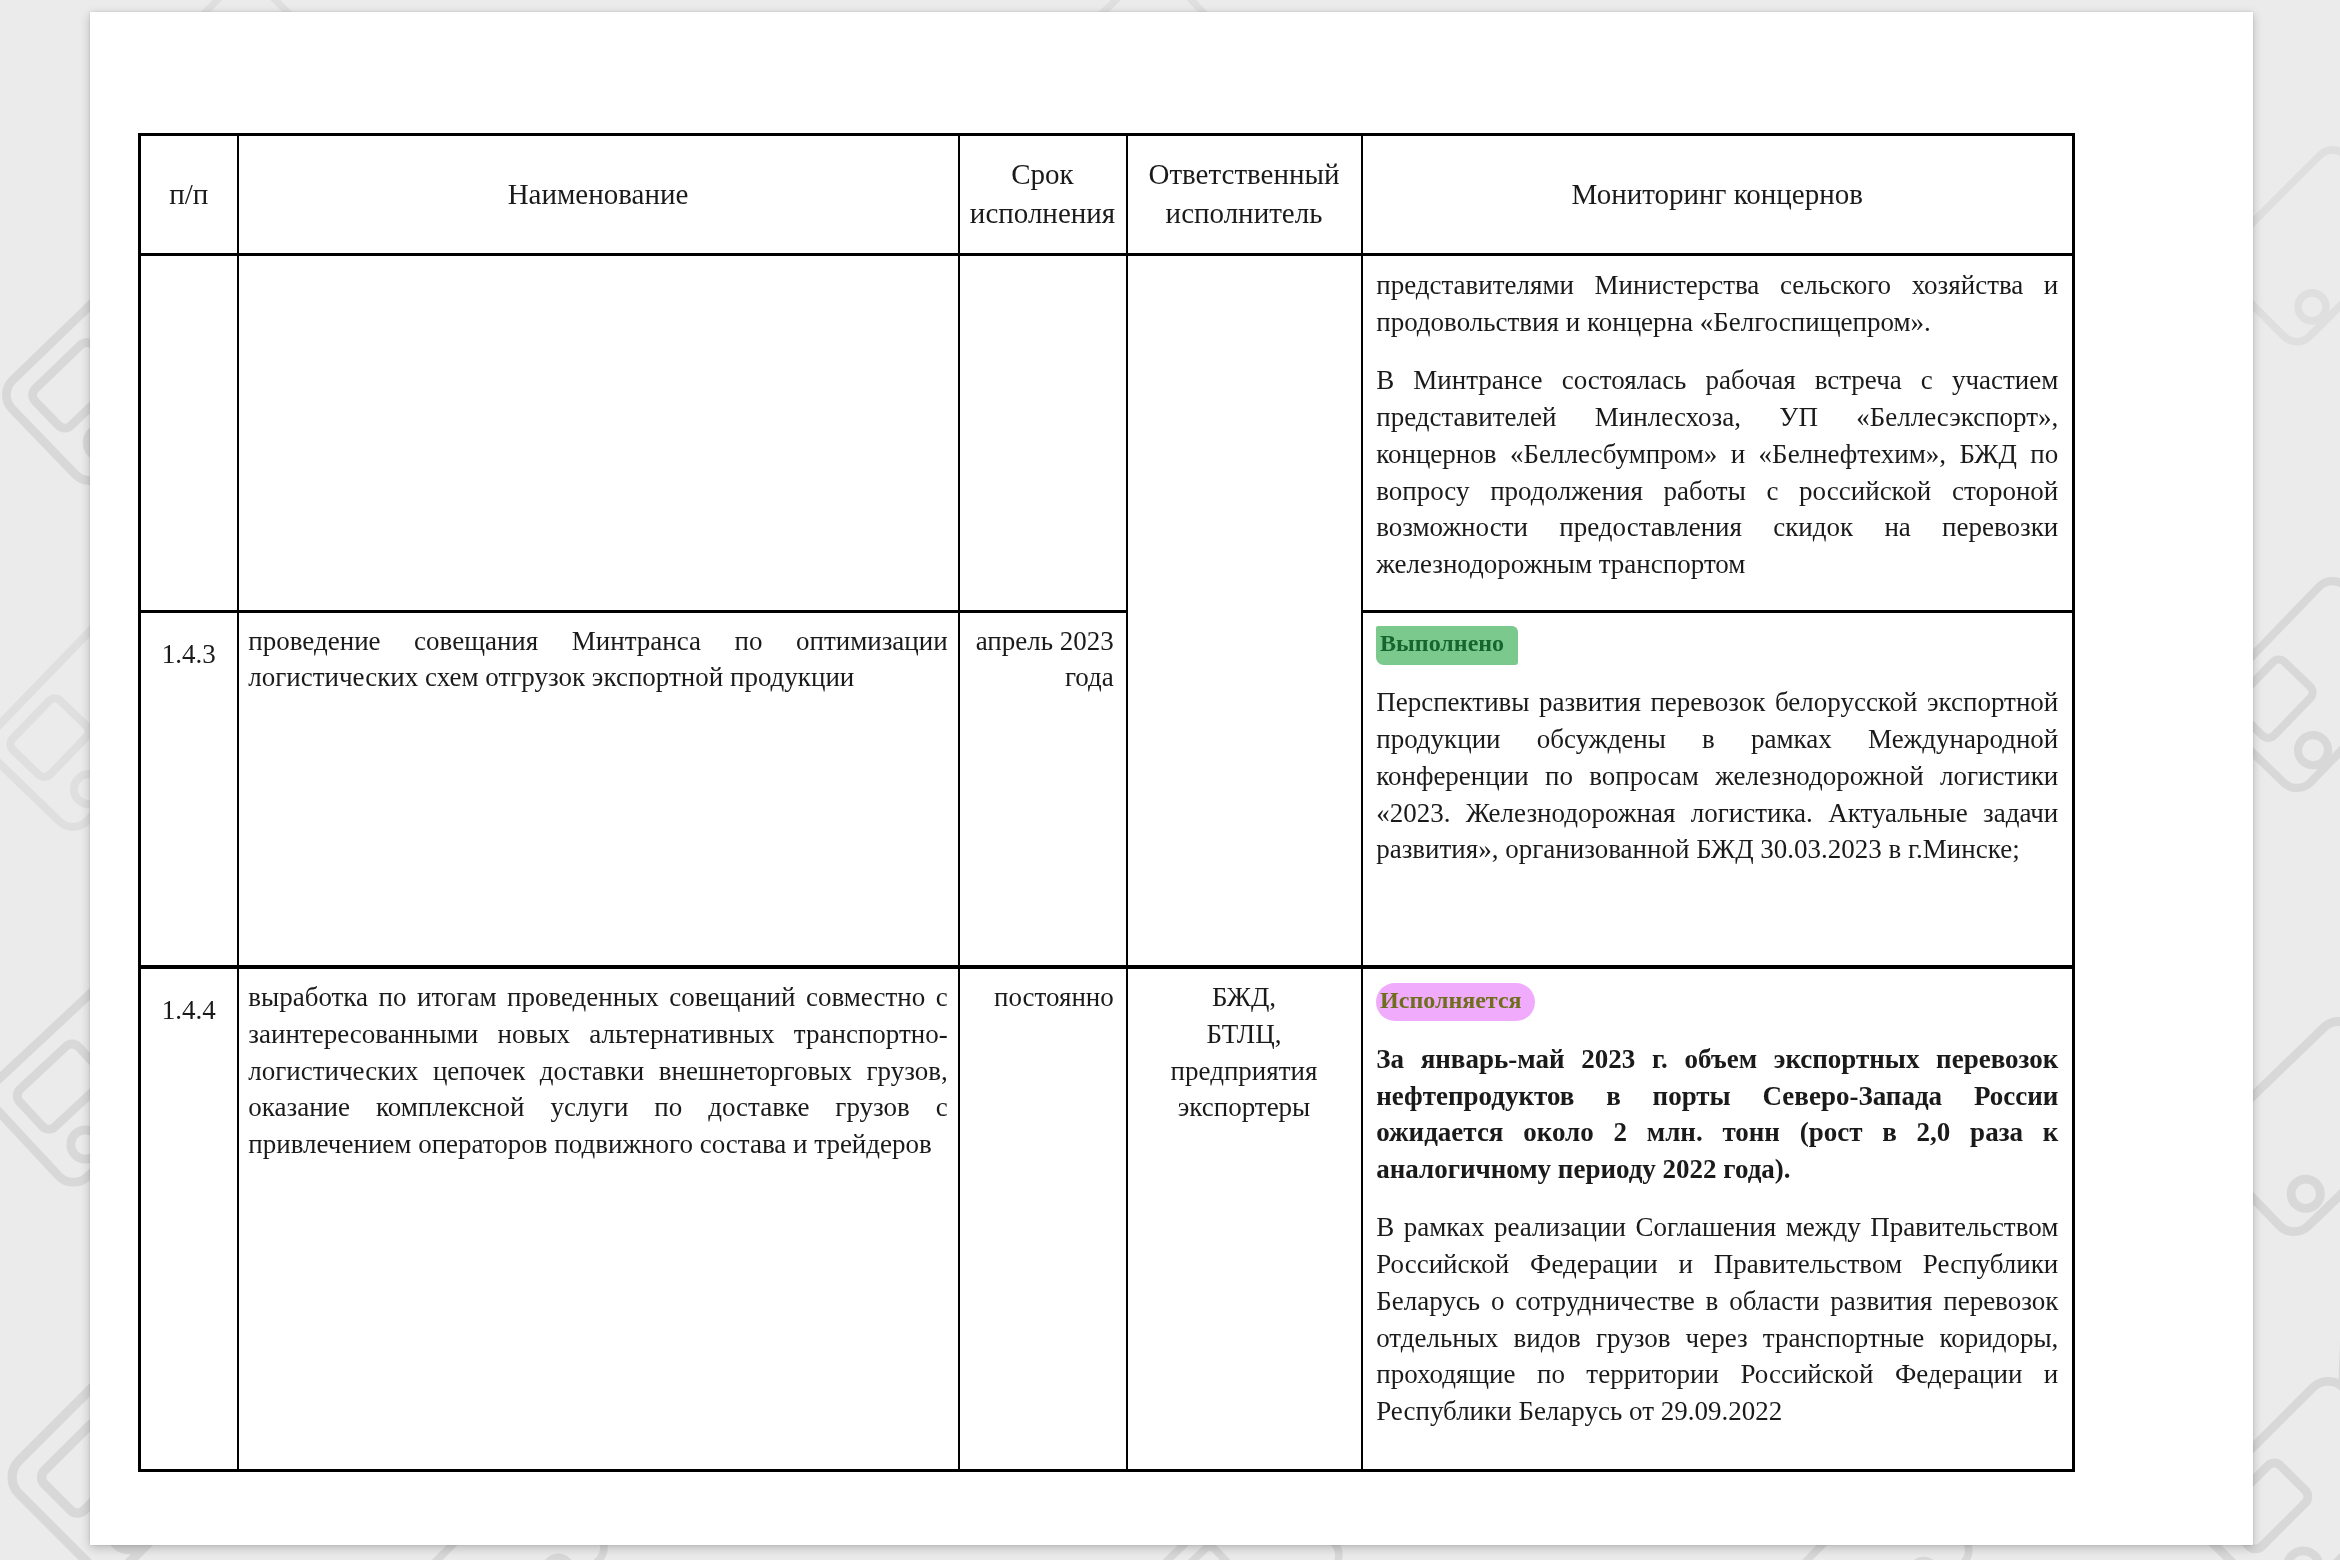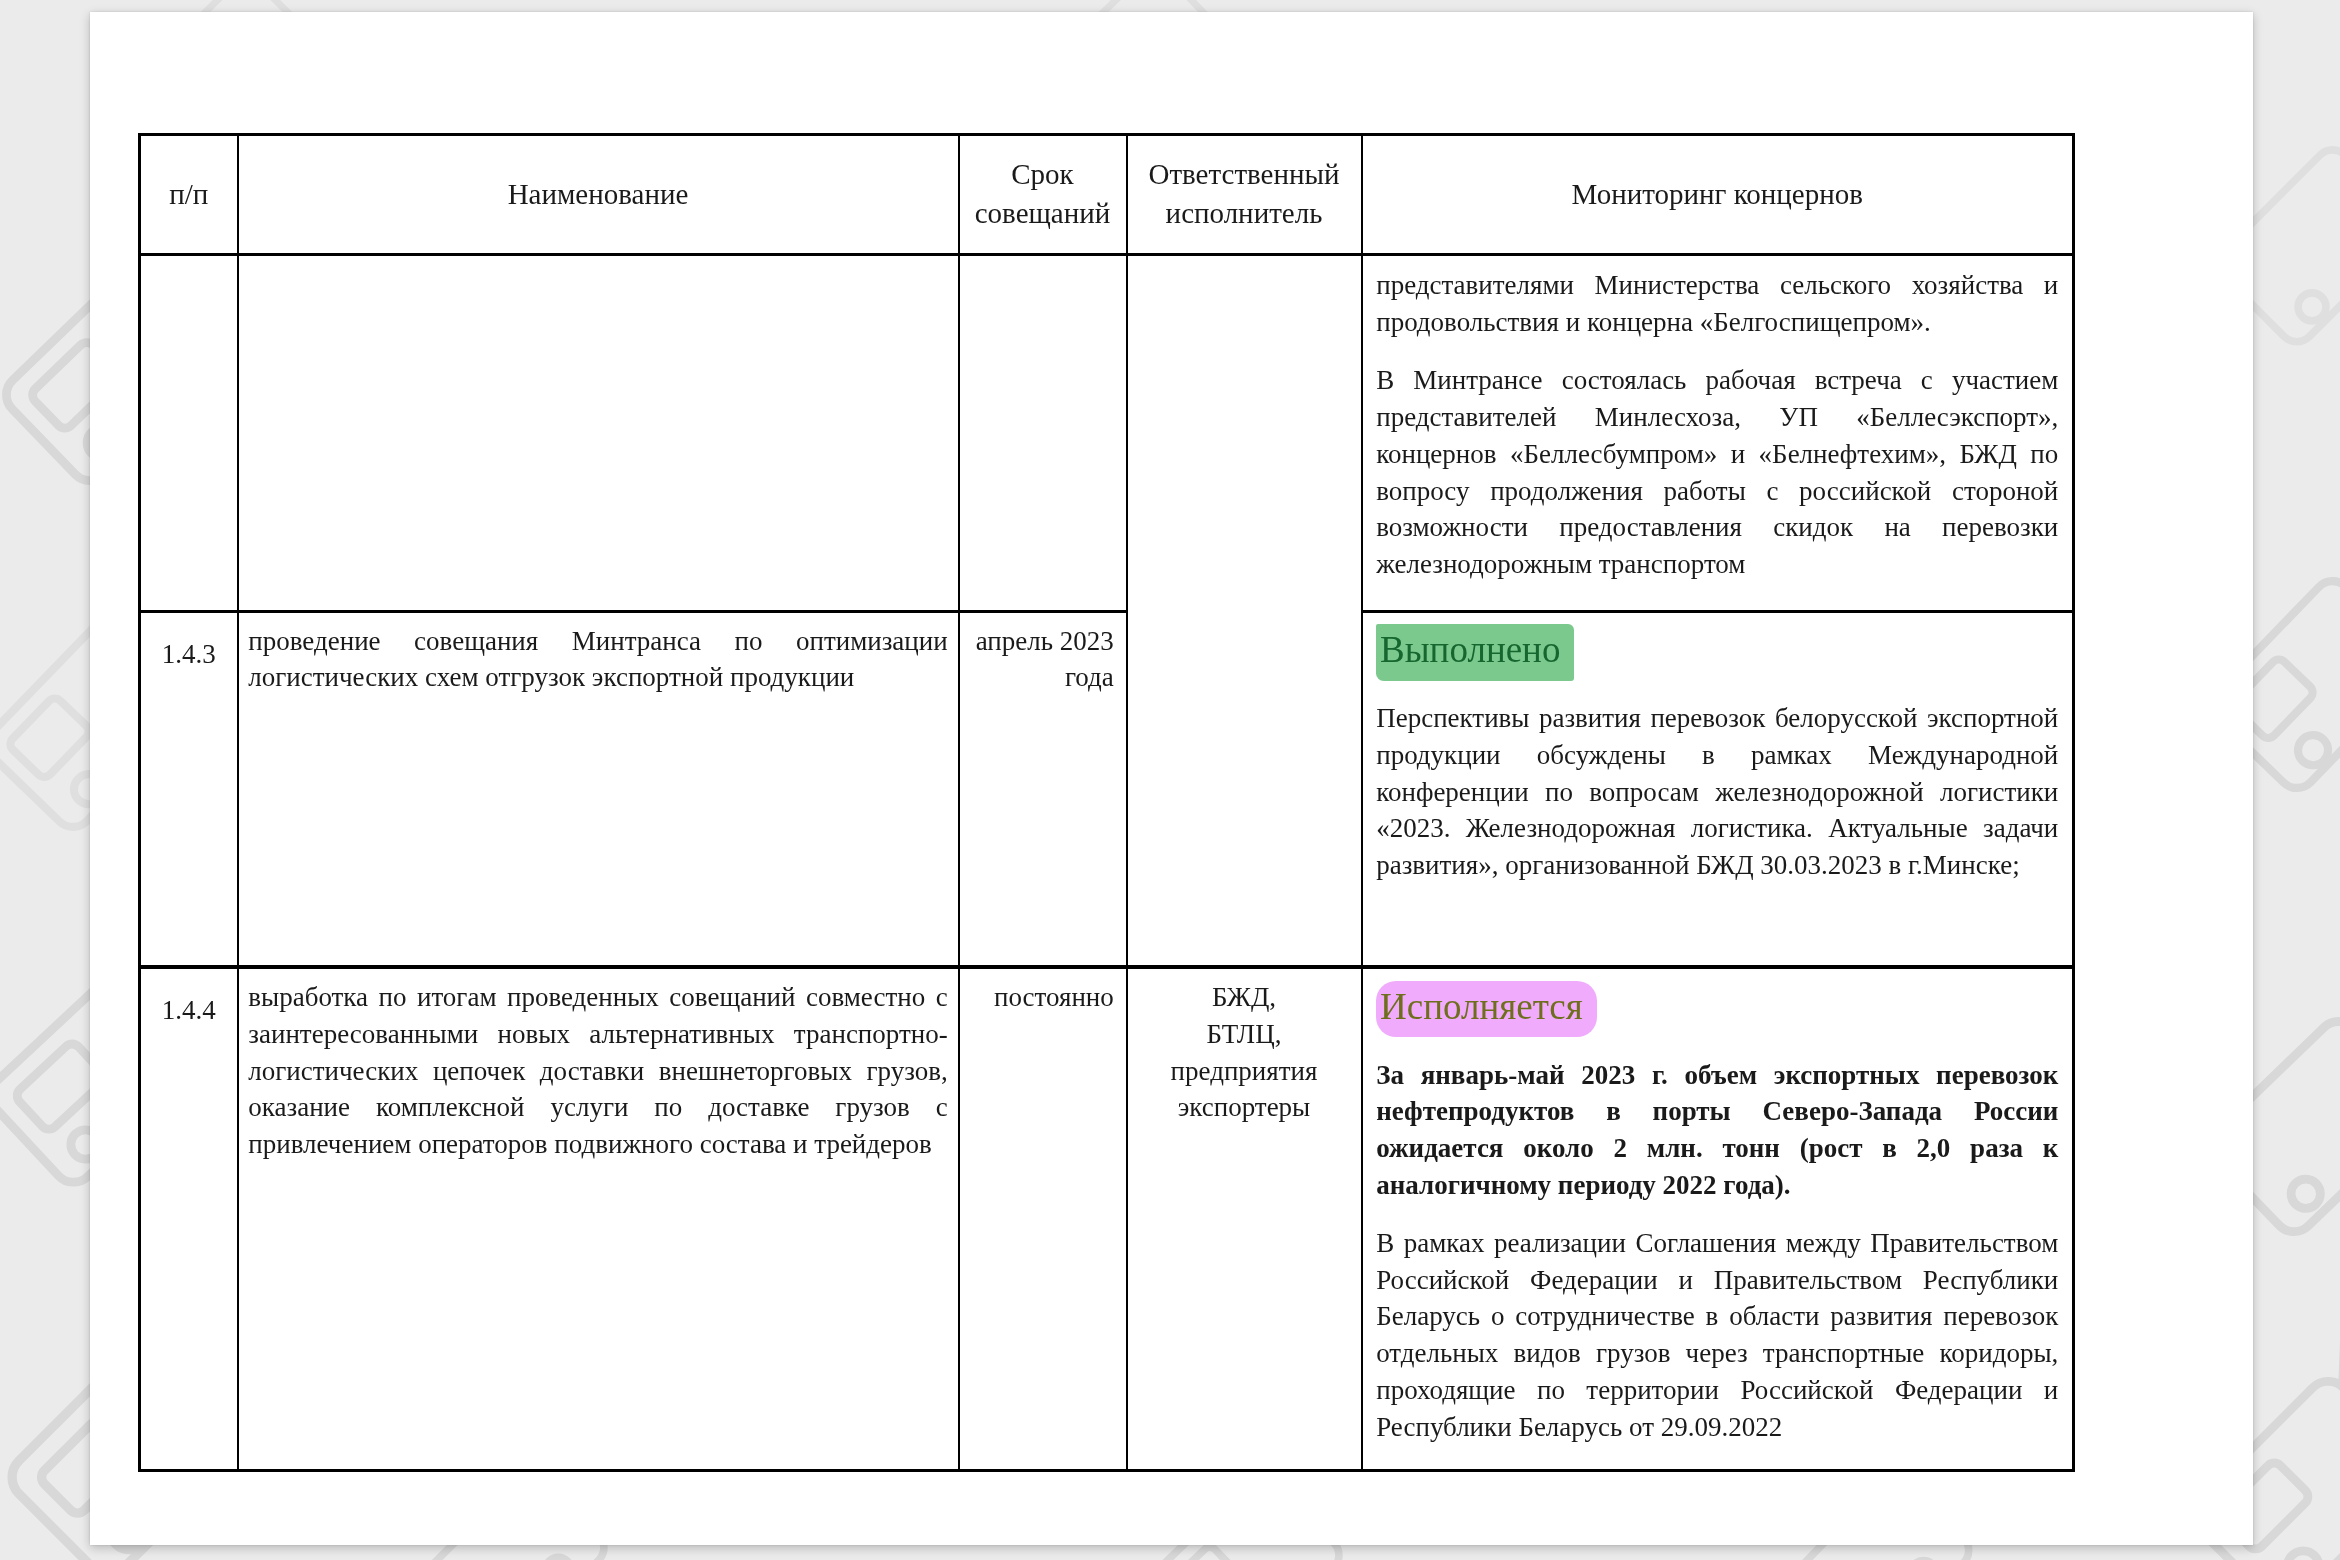--- a/index.html
+++ b/index.html
@@ -38,21 +38,21 @@
   tr.row-c td{border-top:4.9px solid #000;}
   td.c-num{text-align:center;padding-top:23px;}
   td.c-name{text-align:justify;padding:9.8px 9.8px;}
   td.c-term{text-align:right;padding-top:9.8px;}
   td.c-resp{text-align:center;padding-top:9.8px;}
   td.c-mon{text-align:justify;padding:11.7px 13.7px;}
   .para{margin:0 0 21.5px;text-align:justify;}
   .para:last-child{margin-bottom:0;}
   .para.bold{font-weight:bold;}
   .status{
-    display:inline-block;font-weight:normal;font-size:37px;
+    display:inline-block;font-weight:bold;font-size:24px;
     padding:1px 13.7px 4.9px 3.9px;margin:0 0 19.5px;
     border-radius:2px 5.9px 2.9px 7.8px;
   }
   .status-done{background:#7cc98e;color:#15672f;}
   .status-progress{background:#f0abfc;color:#6f6e1d;border-radius:20px;}
 </style>
 </head>
 <body>
 
 <svg class="doodle dark" style="left:-29px;top:224px;width:293px;height:293px;transform:rotate(-44deg);" viewBox="0 0 200 200">
@@ -168,21 +168,21 @@
     <col style="width:98px">
       <col style="width:721px">
       <col style="width:168px">
       <col style="width:235px">
       <col style="width:712px">
   </colgroup>
   <thead>
     <tr>
       <th>п/п</th>
       <th>Наименование</th>
-      <th>Срок совещаний</th>
+      <th>Срок исполнения</th>
       <th>Ответственный исполнитель</th>
       <th>Мониторинг концернов</th>
     </tr>
   </thead>
   <tbody>
 
     <tr class="row-cont">
       <td class="c-num"></td>
       <td class="c-name"></td>
       <td class="c-term"></td>

